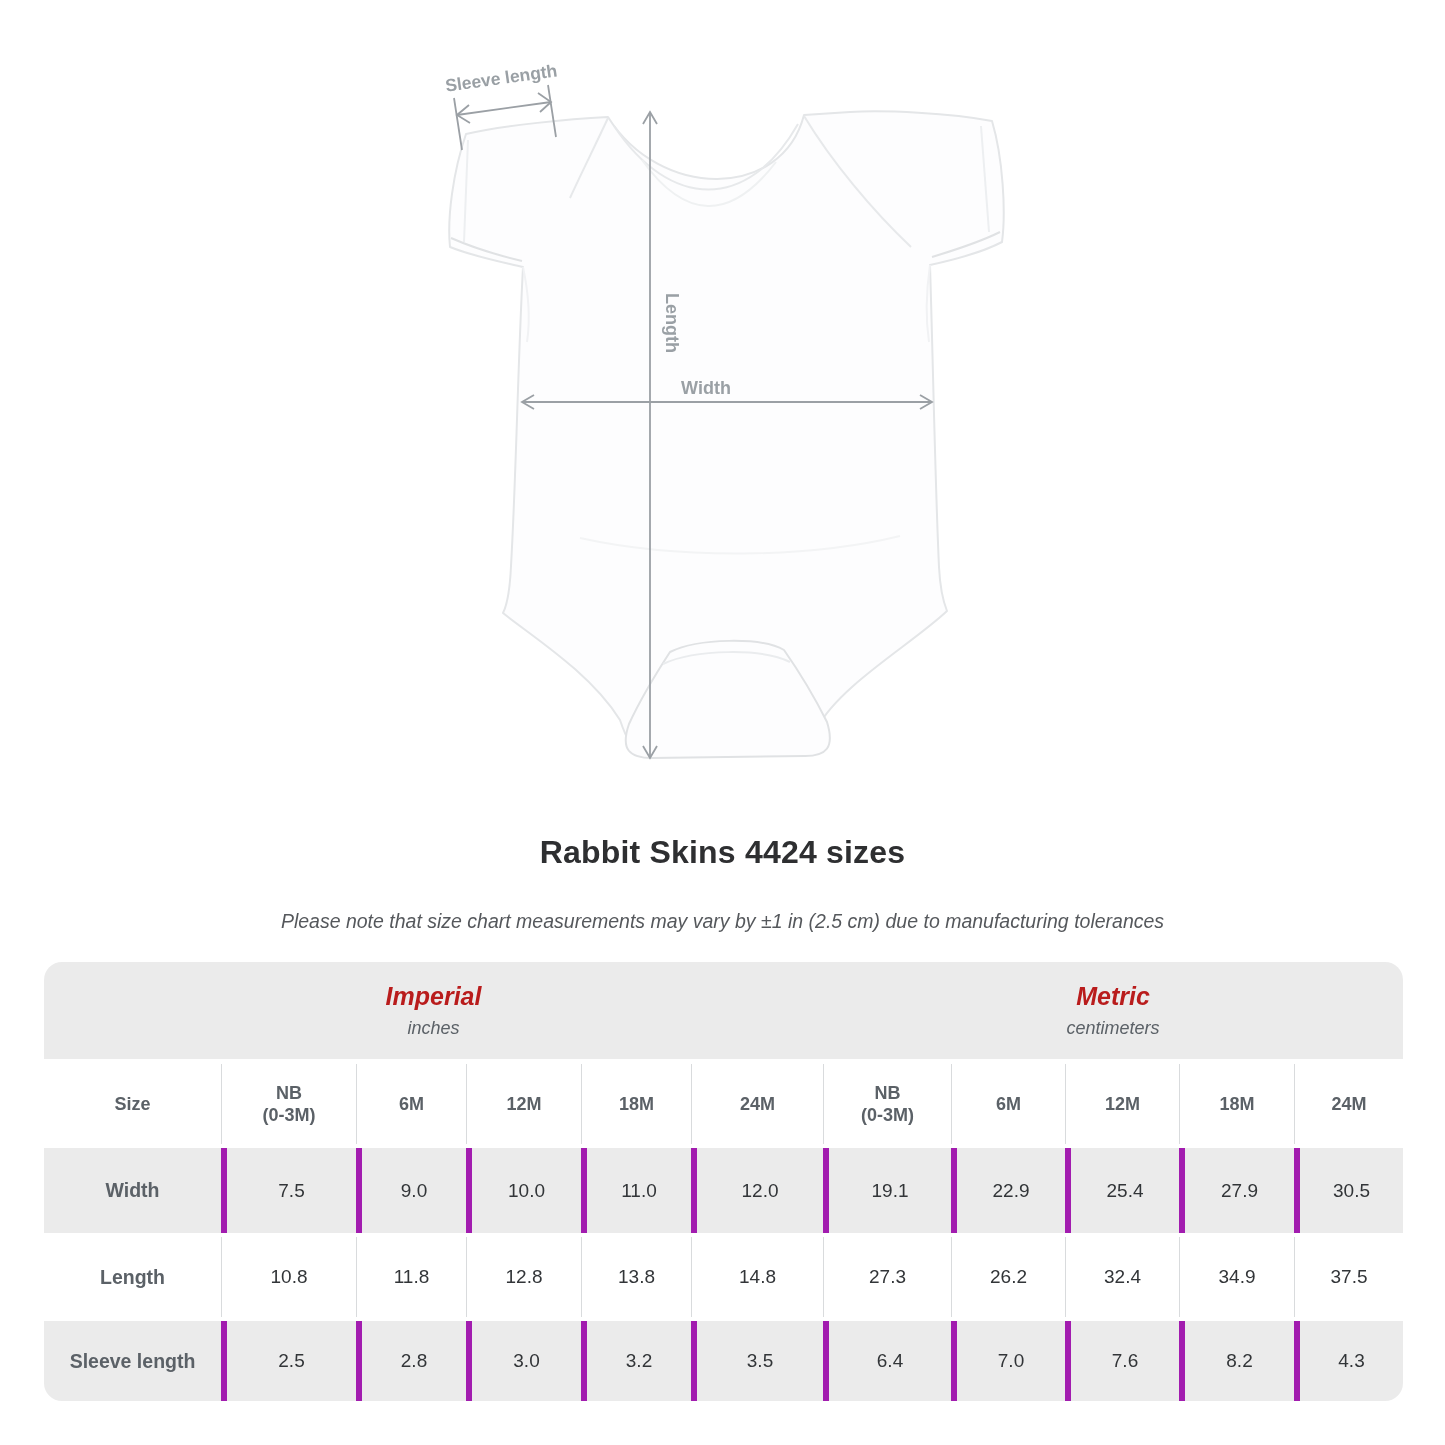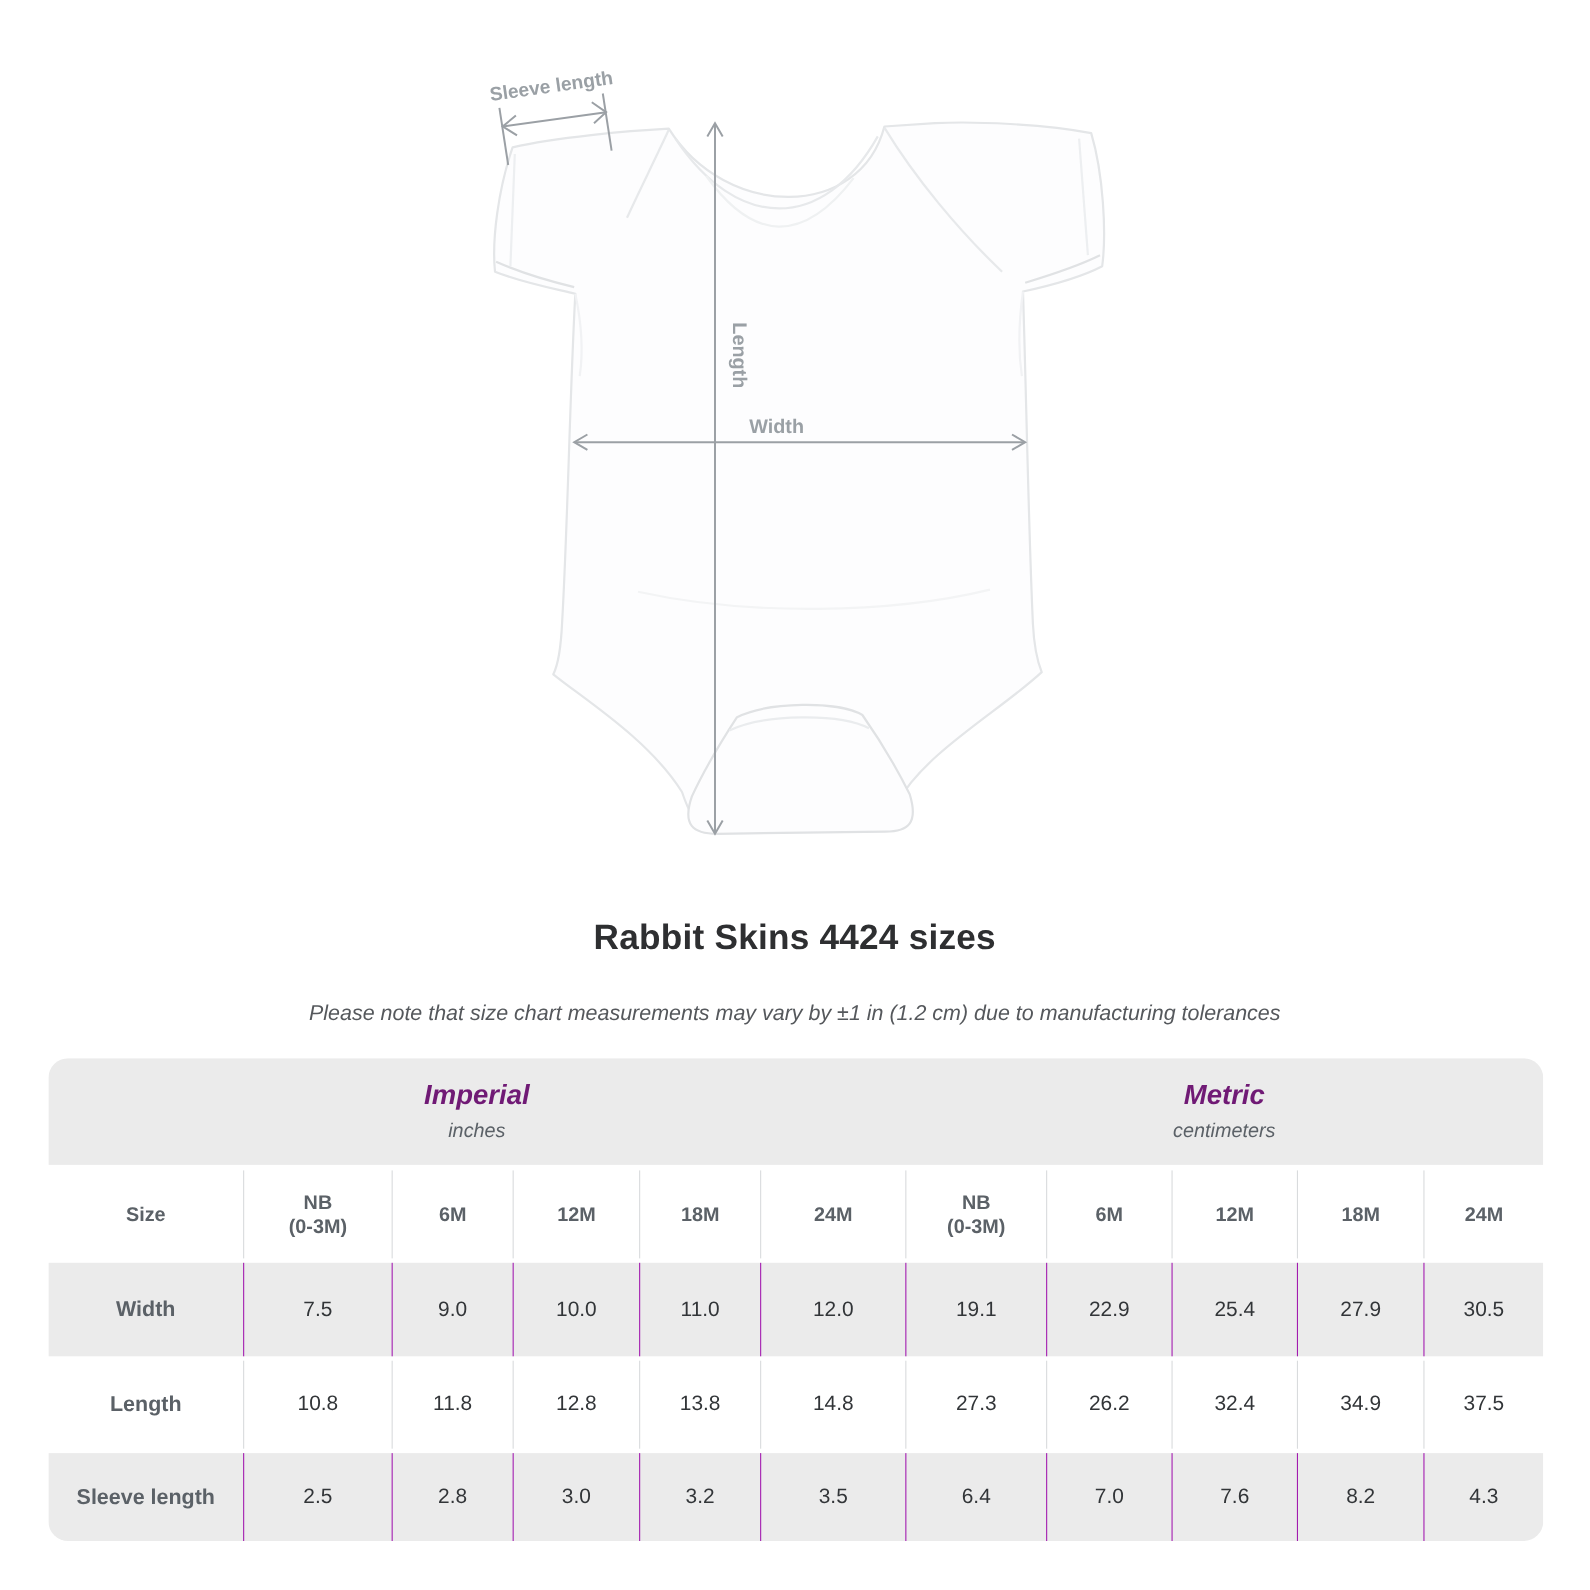--- a/index.html
+++ b/index.html
@@ -16,36 +16,36 @@
   .note{position:absolute;top:910px;left:0;width:100%;text-align:center;
         font-size:19.5px;font-style:italic;color:#55585c;}
 
   
   .table-wrap{position:absolute;left:44px;top:962px;width:1359px;
               border-radius:18px;overflow:hidden;background:#fff;}
   .band{display:flex;height:97px;background:#ebebeb;margin-bottom:5px;}
   .band-half{display:flex;flex-direction:column;align-items:center;justify-content:center;gap:7px;}
   .band-half.imperial{width:57.32%;}
   .band-half.metric{width:42.68%;}
-  .band-title{font-size:25px;font-weight:bold;font-style:italic;color:#701a75;}
+  .band-title{font-size:25px;font-weight:bold;font-style:italic;color:#b91c1c;}
   .band-unit{font-size:18px;font-style:italic;color:#5b6167;}
 
   .grid{display:grid;
         grid-template-columns:177fr 135fr 110fr 115fr 110fr 132fr 128fr 114fr 114fr 115fr 109fr;
         grid-template-rows:80px 85px 80px 80px;
         row-gap:4px;}
   .cell{display:flex;align-items:center;justify-content:center;
         text-align:center;white-space:pre-line;line-height:1.25;}
   .cell.head{font-weight:bold;font-size:18px;color:#5b6167;}
   .cell.label{font-weight:bold;font-size:19.5px;color:#5b6167;}
   .cell.value{font-size:19px;color:#323538;}
   .row-white{background:#ffffff;}
   .row-gray{background:#ebebeb;}
   .vline-gray{border-left:1px solid #d9dbdd;}
-  .vline-light{border-left:1px solid #a21caf;}
+  .vline-light{border-left:6px solid #a21caf;}
 </style>
 </head>
 <body>
 
 <div class="stage">
 
   <div class="diagram">
     <svg viewBox="0 0 700 760">
 
       <g>
@@ -116,21 +116,21 @@
 
       <g font-family="Liberation Sans, sans-serif" font-weight="bold" fill="#9aa0a5">
         <text x="122" y="24" font-size="17.5" text-anchor="middle" transform="rotate(-8 122 24)">Sleeve length</text>
         <text x="292" y="269" font-size="18" text-anchor="middle" transform="rotate(90 292 263)">Length</text>
         <text x="326" y="334" font-size="18" text-anchor="middle">Width</text>
       </g>
     </svg>
   </div>
 
   <div class="title">Rabbit Skins 4424 sizes</div>
-  <div class="note">Please note that size chart measurements may vary by ±1 in (1.2 cm) due to manufacturing tolerances</div>
+  <div class="note">Please note that size chart measurements may vary by ±1 in (2.5 cm) due to manufacturing tolerances</div>
 
   <div class="table-wrap">
     <div class="band">
       <div class="band-half imperial">
         <div class="band-title">Imperial</div>
         <div class="band-unit">inches</div>
       </div>
       <div class="band-half metric">
         <div class="band-title">Metric</div>
         <div class="band-unit">centimeters</div>

